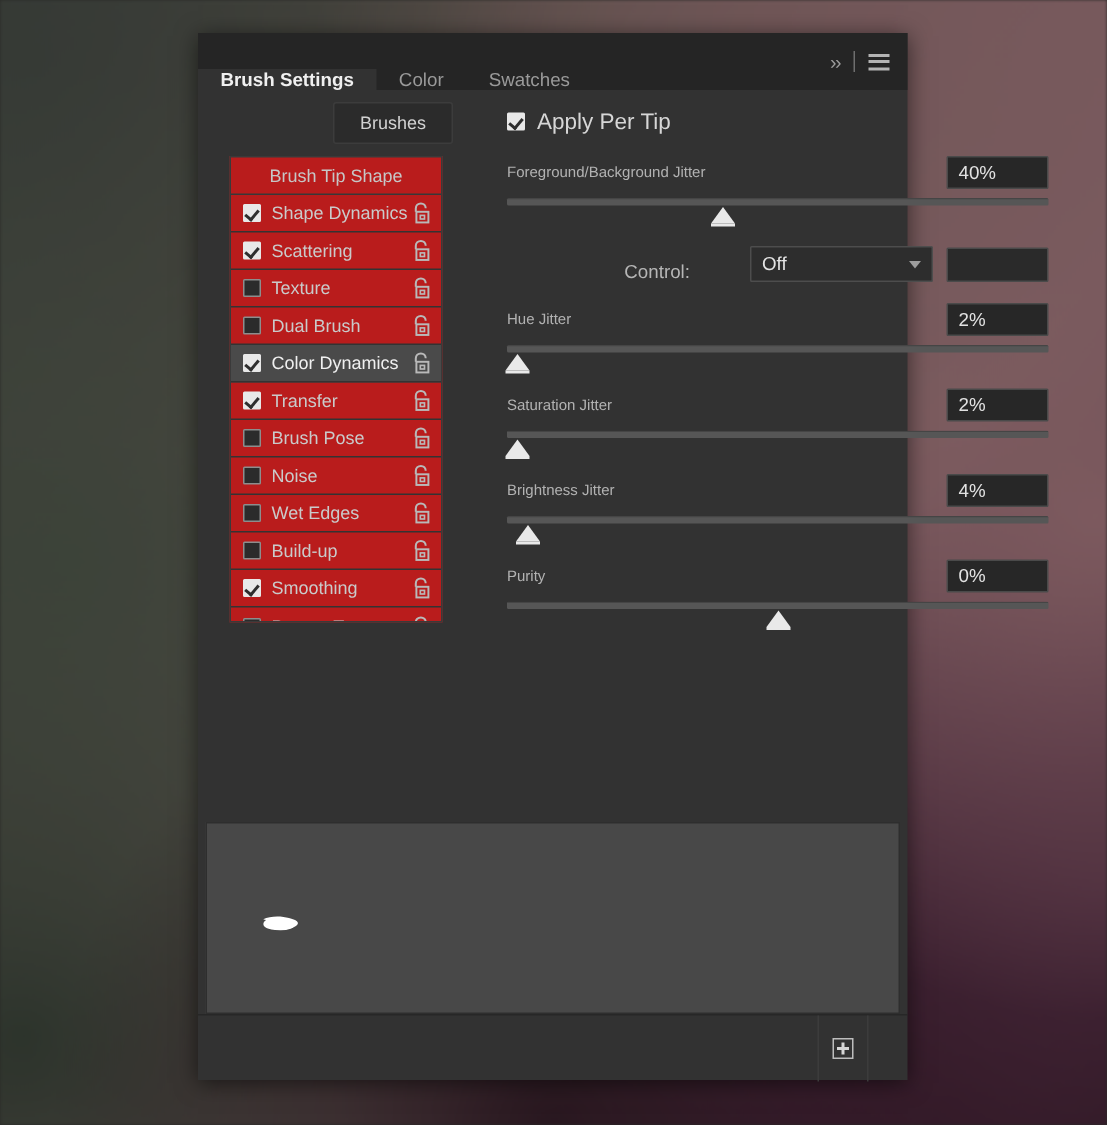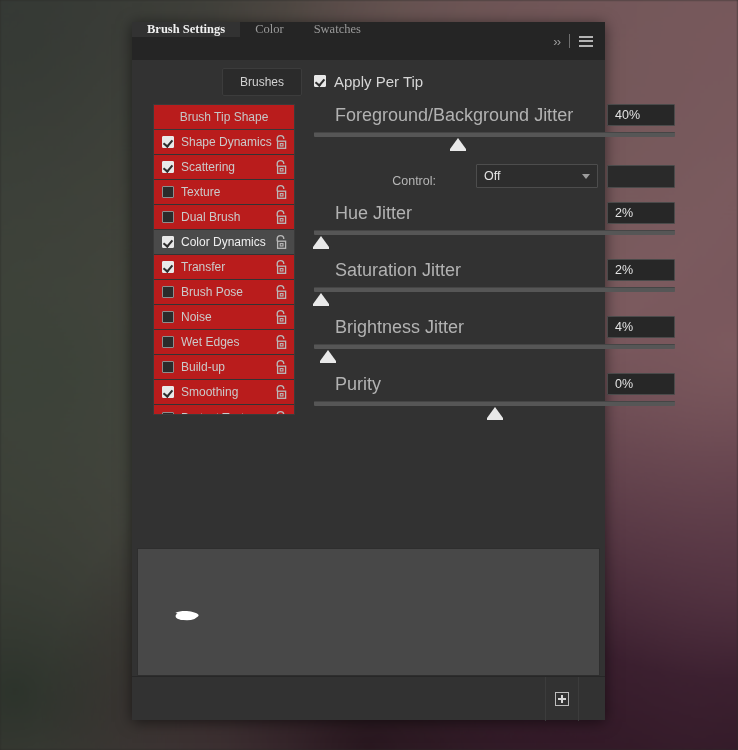--- a/index.html
+++ b/index.html
@@ -100,20 +100,21 @@
     justify-content: space-between;
     cursor: default;
   }
   .hamburger i { display: block; height: 2px; background: #b4b4b4; }
 
   
   #content {
     flex: 1 1 auto;
     display: flex;
     position: relative;
+    gap: 24px;
   }
 
   
   #left-col {
     width: 172px;
     flex: 0 0 172px;
     position: relative;
   }
 
   #brushes-btn-wrap {
@@ -214,24 +215,23 @@
   #apply-row .apply-label { font-size: 15px; color: #d6d6d6; }
 
   .slider-group { margin-bottom: 9px; }
   .slider-head {
     display: flex;
     align-items: center;
     height: 22px;
   }
   .slider-head .s-label {
     flex: 1 1 auto;
-    font-size: 18px;
+    font-size: 10px;
     color: #b2b2b2;
     white-space: nowrap;
-    margin-left: 21px;
   }
   .numfield {
     width: 68px;
     height: 22px;
     background: #272727;
     border: 1px solid #4a4a4a;
     border-radius: 1px;
     color: #e2e2e2;
     font-size: 12.5px;
     display: flex;
@@ -369,21 +369,21 @@
   .plusbox::after  { left: 2px; top: 5px;  width: 8px; height: 2px; }
 </style>
 </head>
 <body>
 
 <div id="backdrop"></div>
 
 <div id="panel">
 
   <div id="tabstrip">
-    <div id="tabs-host" style="display:flex;align-items:flex-start;font-family:Liberation Serif, serif;">
+    <div id="tabs-host" style="display:flex;align-items:flex-end;">
         <div class="tab active">Brush Settings</div>
         <div class="tab">Color</div>
         <div class="tab">Swatches</div>
       </div>
     <div class="tab-filler"></div>
     <div id="tab-tools">
       <span class="chev">››</span>
       <span class="vbar"></span>
       <span class="hamburger">
         <i></i>

